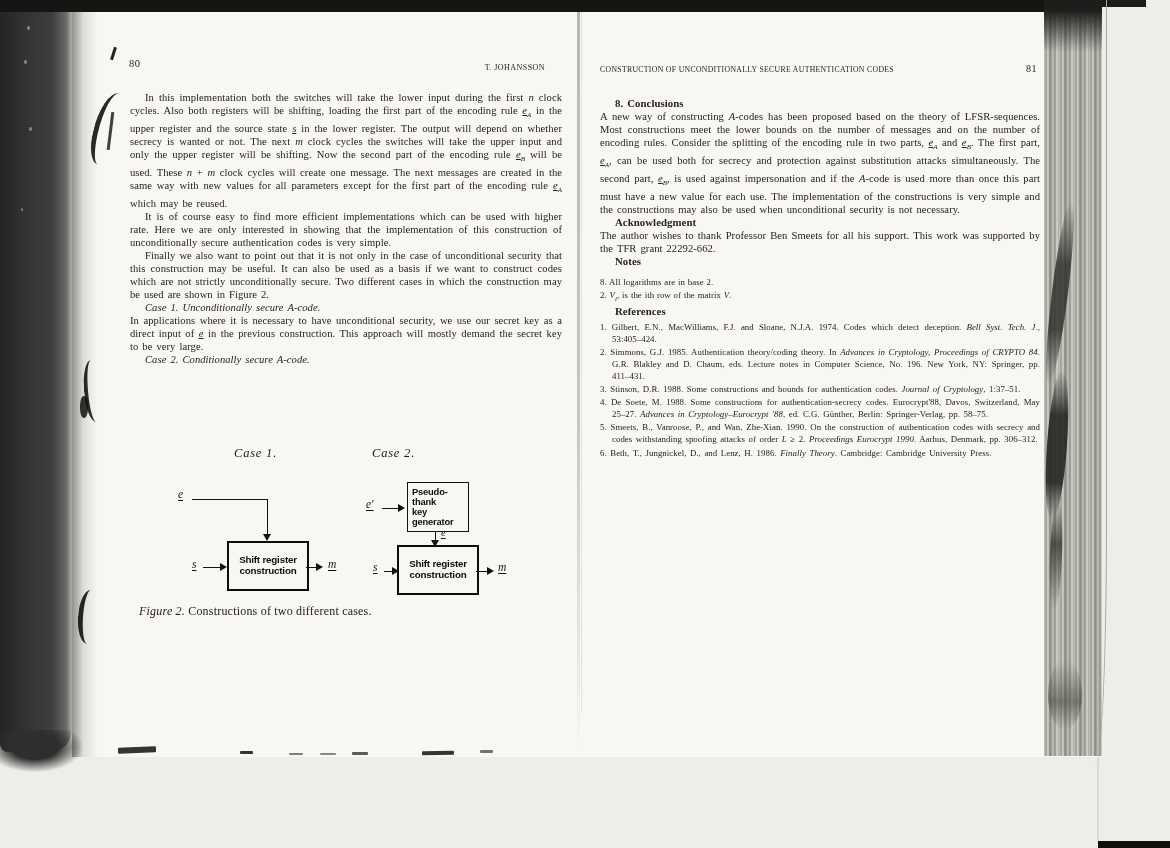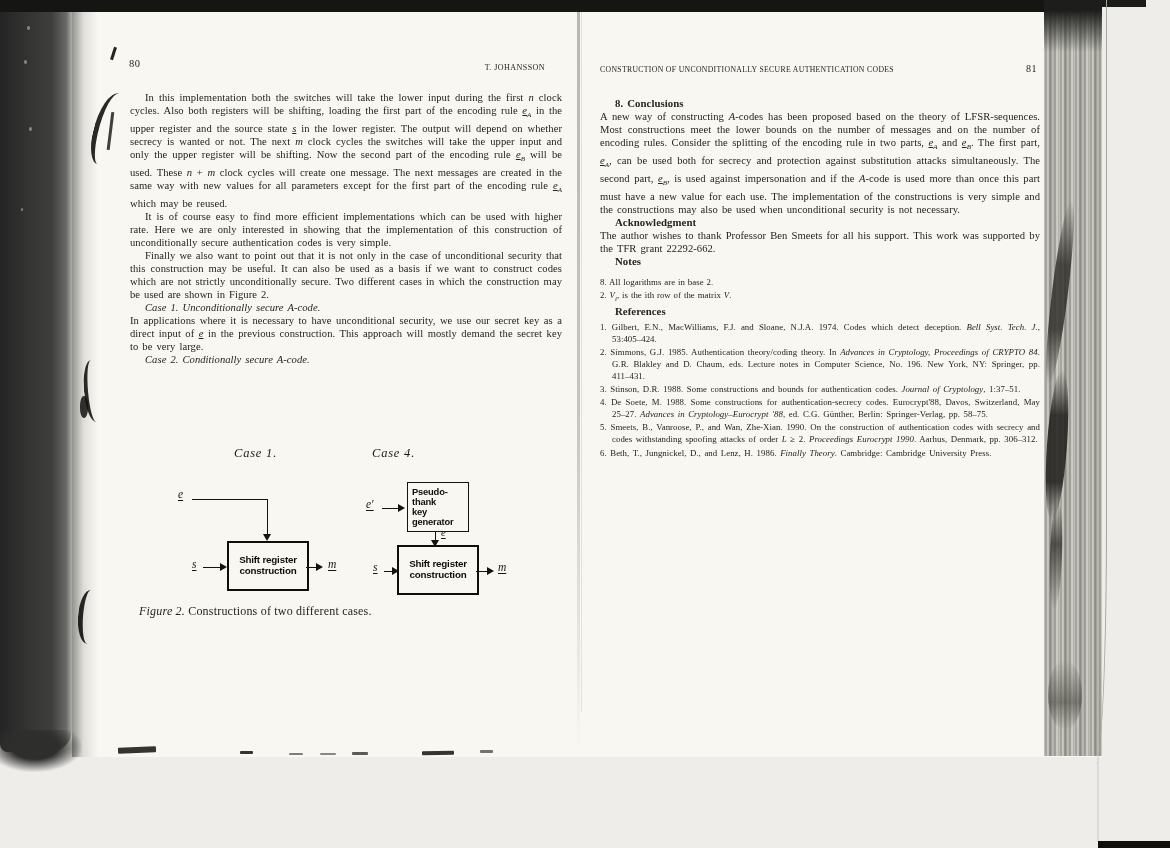--- a/index.html
+++ b/index.html
@@ -99,21 +99,21 @@
     <p>In this implementation both the switches will take the lower input during the first <i>n</i> clock cycles. Also both registers will be shifting, loading the first part of the encoding rule <u><i>e</i></u><sub><i>A</i></sub> in the upper register and the source state <u><i>s</i></u> in the lower register. The output will depend on whether secrecy is wanted or not. The next <i>m</i> clock cycles the switches will take the upper input and only the upper register will be shifting. Now the second part of the encoding rule <u><i>e</i></u><sub><i>B</i></sub> will be used. These <i>n</i> + <i>m</i> clock cycles will create one message. The next messages are created in the same way with new values for all parameters except for the first part of the encoding rule <u><i>e</i></u><sub><i>A</i></sub> which may be reused.</p>
     <p>It is of course easy to find more efficient implementations which can be used with higher rate. Here we are only interested in showing that the implementation of this construction of unconditionally secure authentication codes is very simple.</p>
     <p>Finally we also want to point out that it is not only in the case of unconditional security that this construction may be useful. It can also be used as a basis if we want to construct codes which are not strictly unconditionally secure. Two different cases in which the construction may be used are shown in Figure 2.</p>
     <p class="case-head">Case 1. Unconditionally secure A-code.</p>
     <p class="noindent">In applications where it is necessary to have unconditional security, we use our secret key as a direct input of <u><i>e</i></u> in the previous construction. This approach will mostly demand the secret key to be very large.</p>
     <p class="case-head">Case 2. Conditionally secure A-code.</p>
   </div>
 
   <div class="figure">
     <div class="fig-case" style="left:73px;top:2px;margin-left:31px;">Case 1.</div>
-    <div class="fig-case" style="left:242px;top:2px;">Case 4.</div>
+    <div class="fig-case" style="left:242px;top:2px;">Case 2.</div>
 
     <div class="fig-var" style="left:48px;top:44px;">e</div>
     <div class="hline" style="left:62px;top:55px;width:76px;"></div>
     <div class="vline" style="left:137px;top:55px;height:36px;"></div>
     <div class="arr-d" style="left:133px;top:90px;"></div>
     <div class="fig-box" style="left:97px;top:97px;width:78px;height:46px;">
       <div>Shift register</div>
       <div>construction</div>
     </div>
     <div class="fig-var" style="left:62px;top:114px;">s</div>

